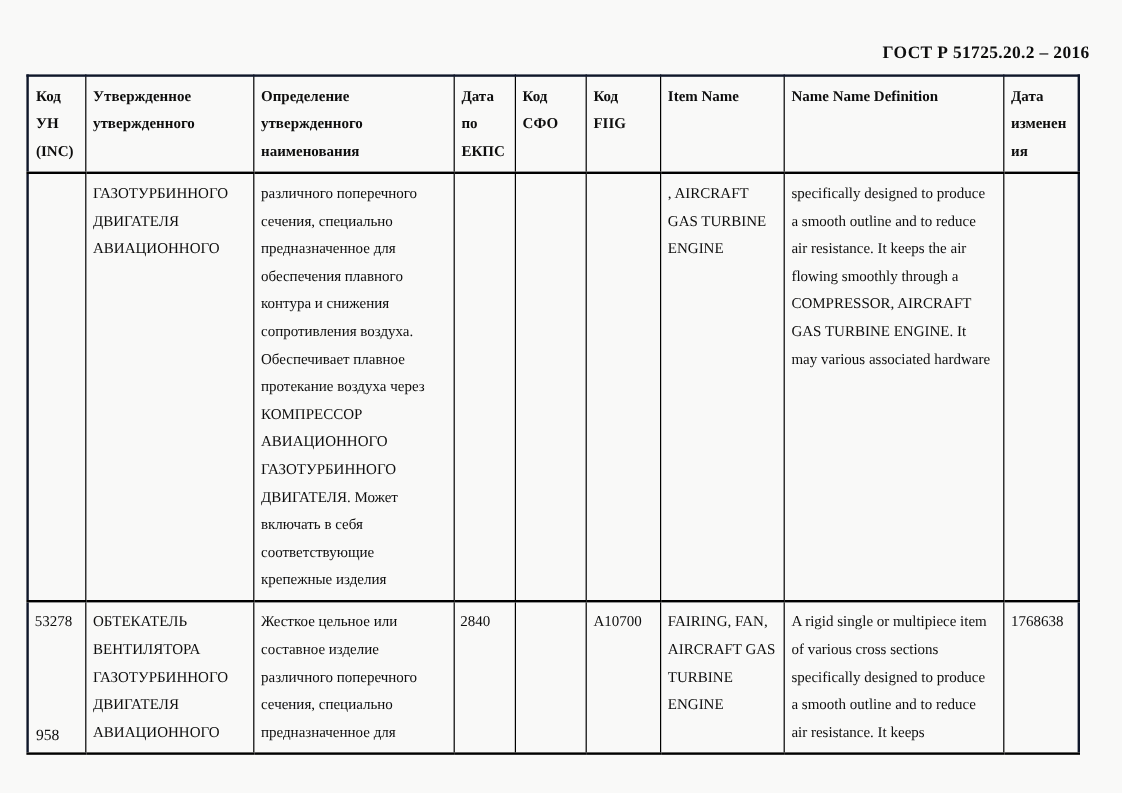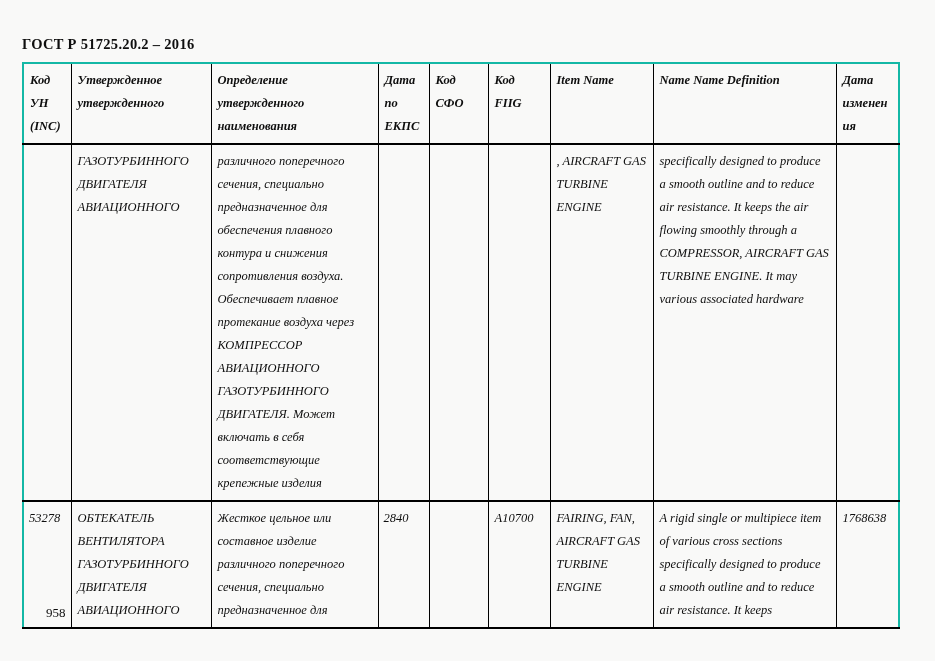--- a/index.html
+++ b/index.html
@@ -13,35 +13,34 @@
     background: #f9f9f8;
     font-family: "Liberation Serif", serif;
     color: #0e0e0e;
     overflow: hidden;
   }
   .doc-title {
     position: absolute;
     top: 36px;
     left: 22px;
     width: 886px;
-    text-align: left;
+    text-align: right;
     font-weight: bold;
     font-size: 14.5px;
     letter-spacing: 0.3px;
     white-space: nowrap;
   }
   table.gost-table {
     position: absolute;
     top: 62px;
     left: 22px;
     width: 876px;
     border-collapse: collapse;
     table-layout: fixed;
-    border: 2px solid #14b8a6;
-    font-style: italic;
+    border: 2px solid #0f172a;
   }
   .gost-table th, .gost-table td {
     border: 1px solid #000;
     border-bottom: 2px solid #000;
     vertical-align: top;
     text-align: left;
     padding: 5px 6px;
     font-size: 12.5px;
     line-height: 23px;
     font-weight: normal;
@@ -50,21 +49,21 @@
   .gost-table th {
     font-weight: bold;
     overflow-wrap: anywhere;
   }
   .gost-table td.num-cell {
     padding-left: 5px;
     padding-right: 3px;
   }
   .page-number {
     position: absolute;
-    left: 46px;
+    left: 30px;
     top: 605px;
     font-size: 13px;
   }
 </style>
 </head>
 <body>
 
 <div class="doc-title">ГОСТ Р 51725.20.2 – 2016</div>
 
 <table class="gost-table">

